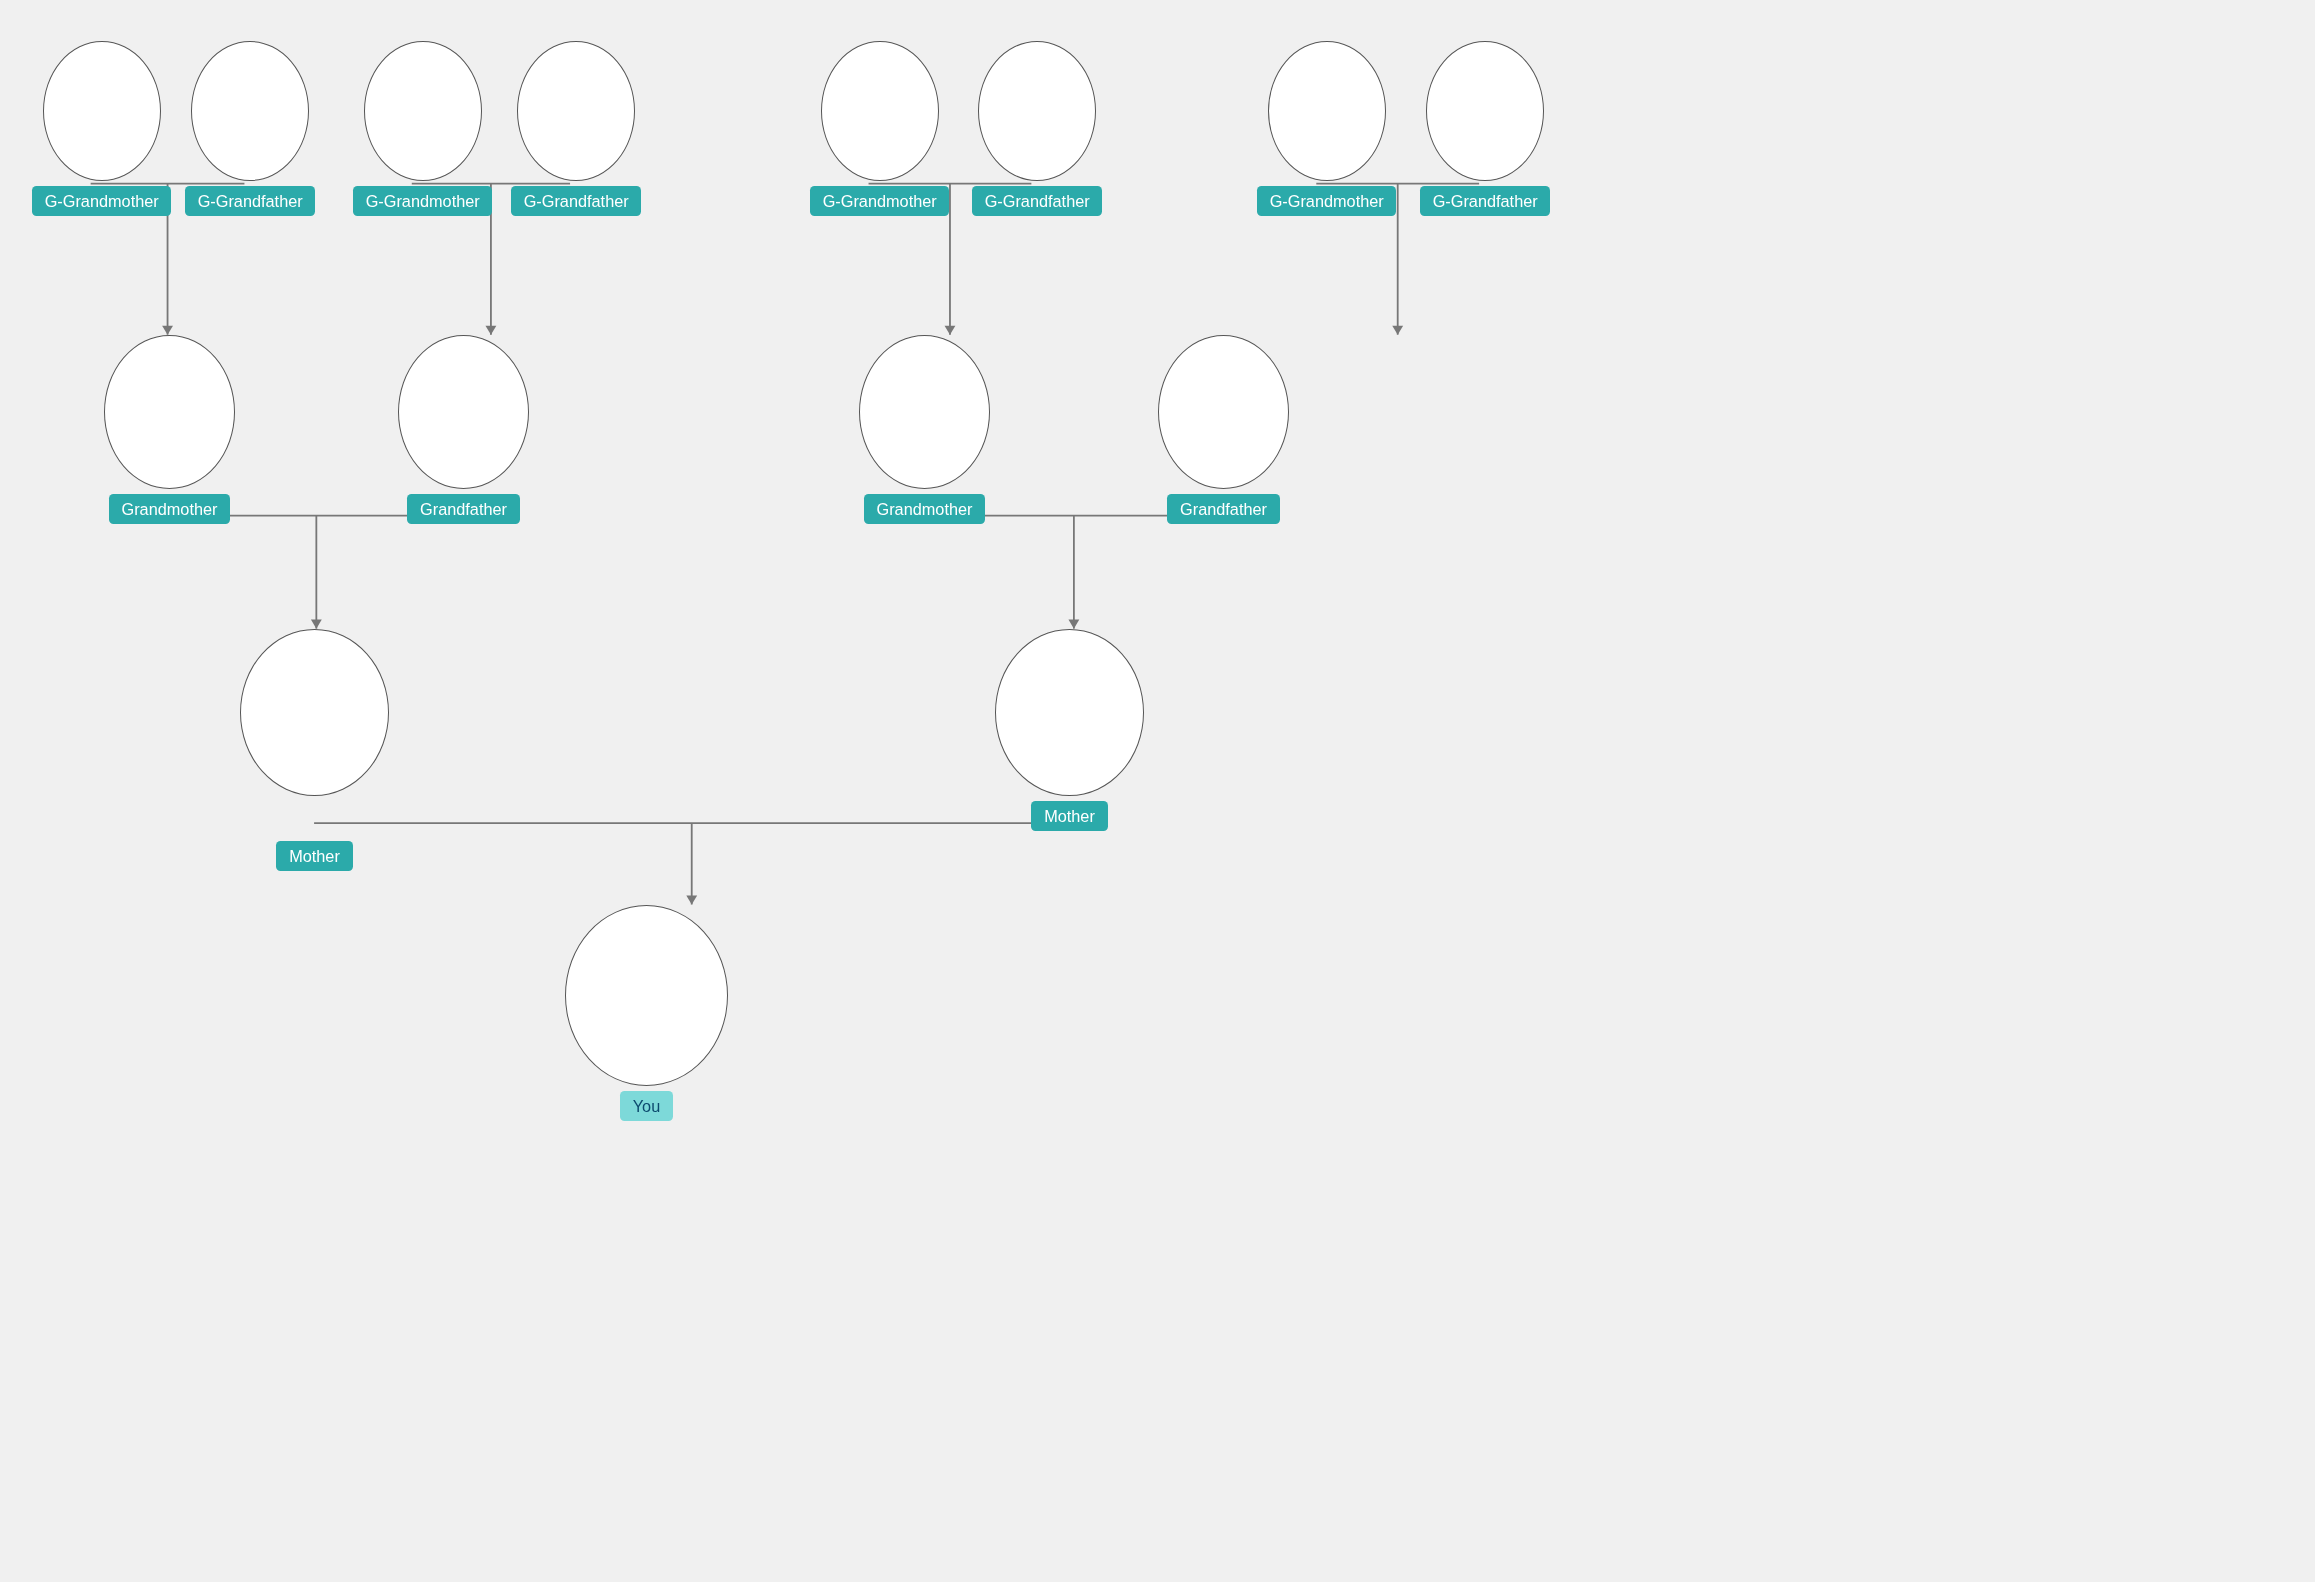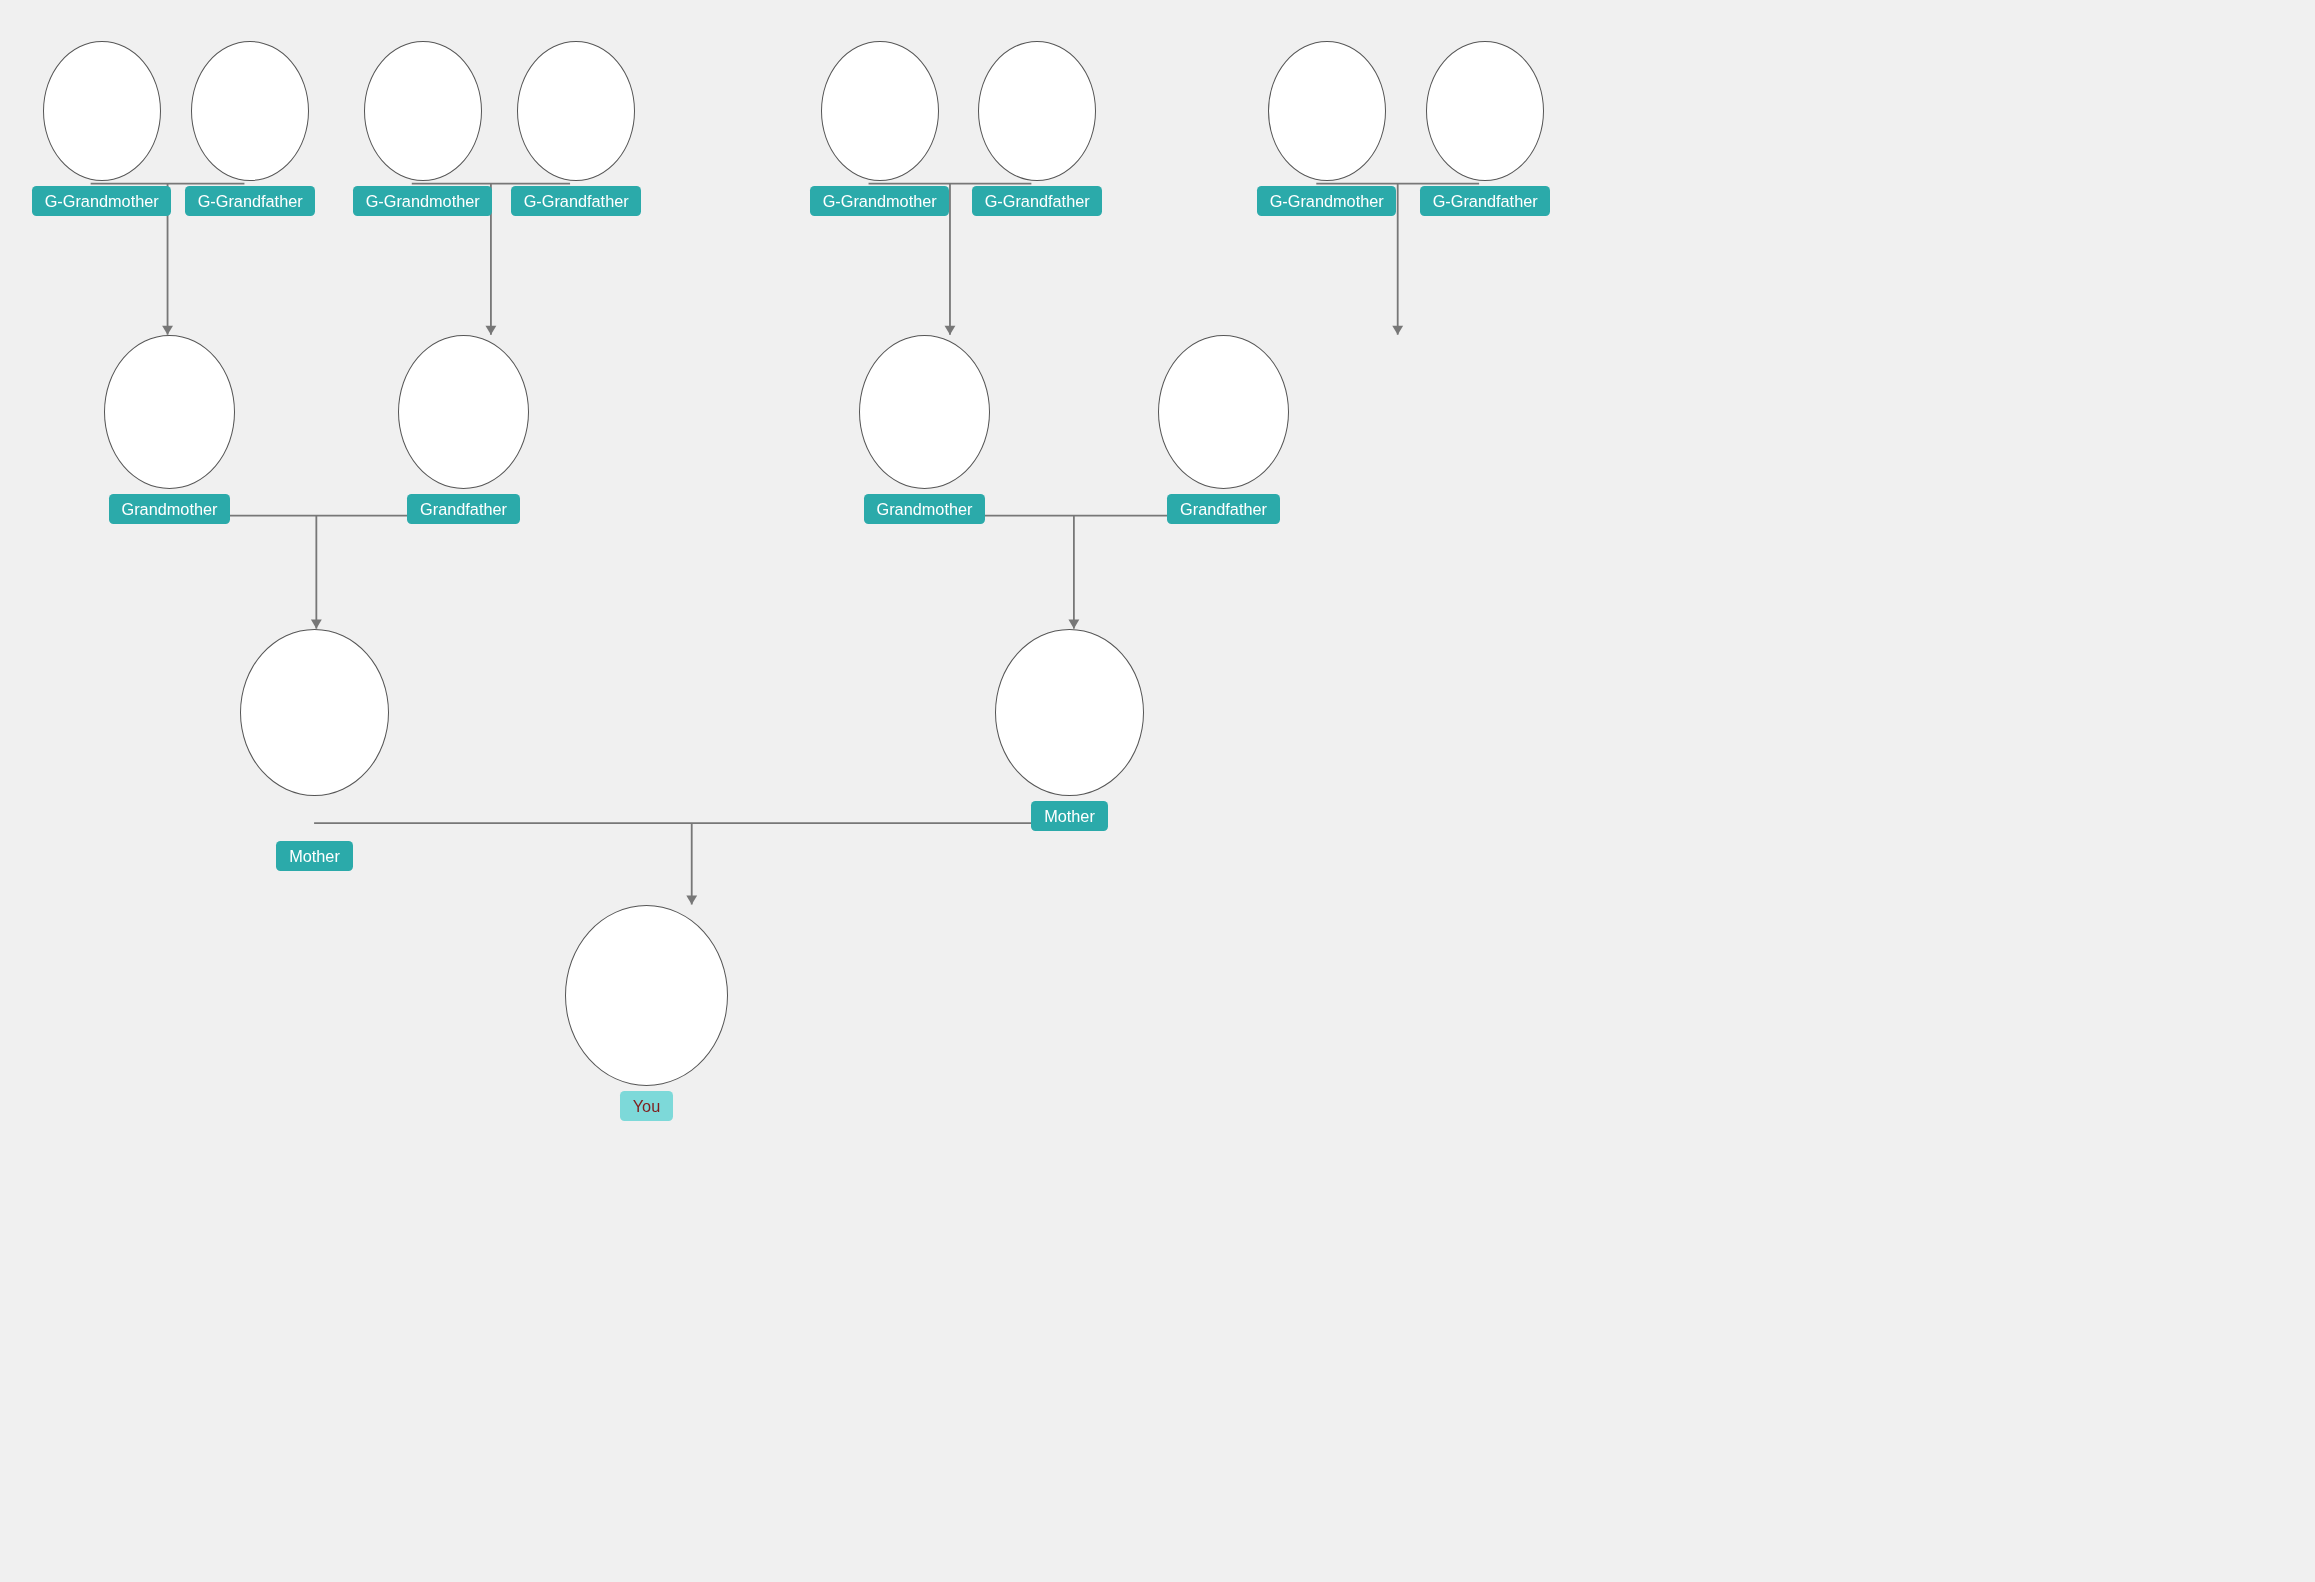--- a/index.html
+++ b/index.html
@@ -48,21 +48,21 @@
       font-size: 16.3px;
       color: white;
       font-weight: 400;
       white-space: nowrap;
     }
     .label.teal {
       background-color: #2baaaa;
     }
     .label.light-teal {
       background-color: #7dd9d9;
-      color: #7f1d1d;
+      color: #0c4a6e;
     }
   </style>
 </head>
 <body>
 
 <div id="tree-container">
   <svg id="lines" viewBox="0 0 2560 1749" width="2316" height="1582">
       <line x1="100" y1="203" x2="270" y2="203" stroke="#777" stroke-width="2"></line>
       <line x1="185" y1="203" x2="185" y2="370" stroke="#777" stroke-width="2"></line>
       <polygon points="179,360 191,360 185,370" fill="#777"></polygon>

